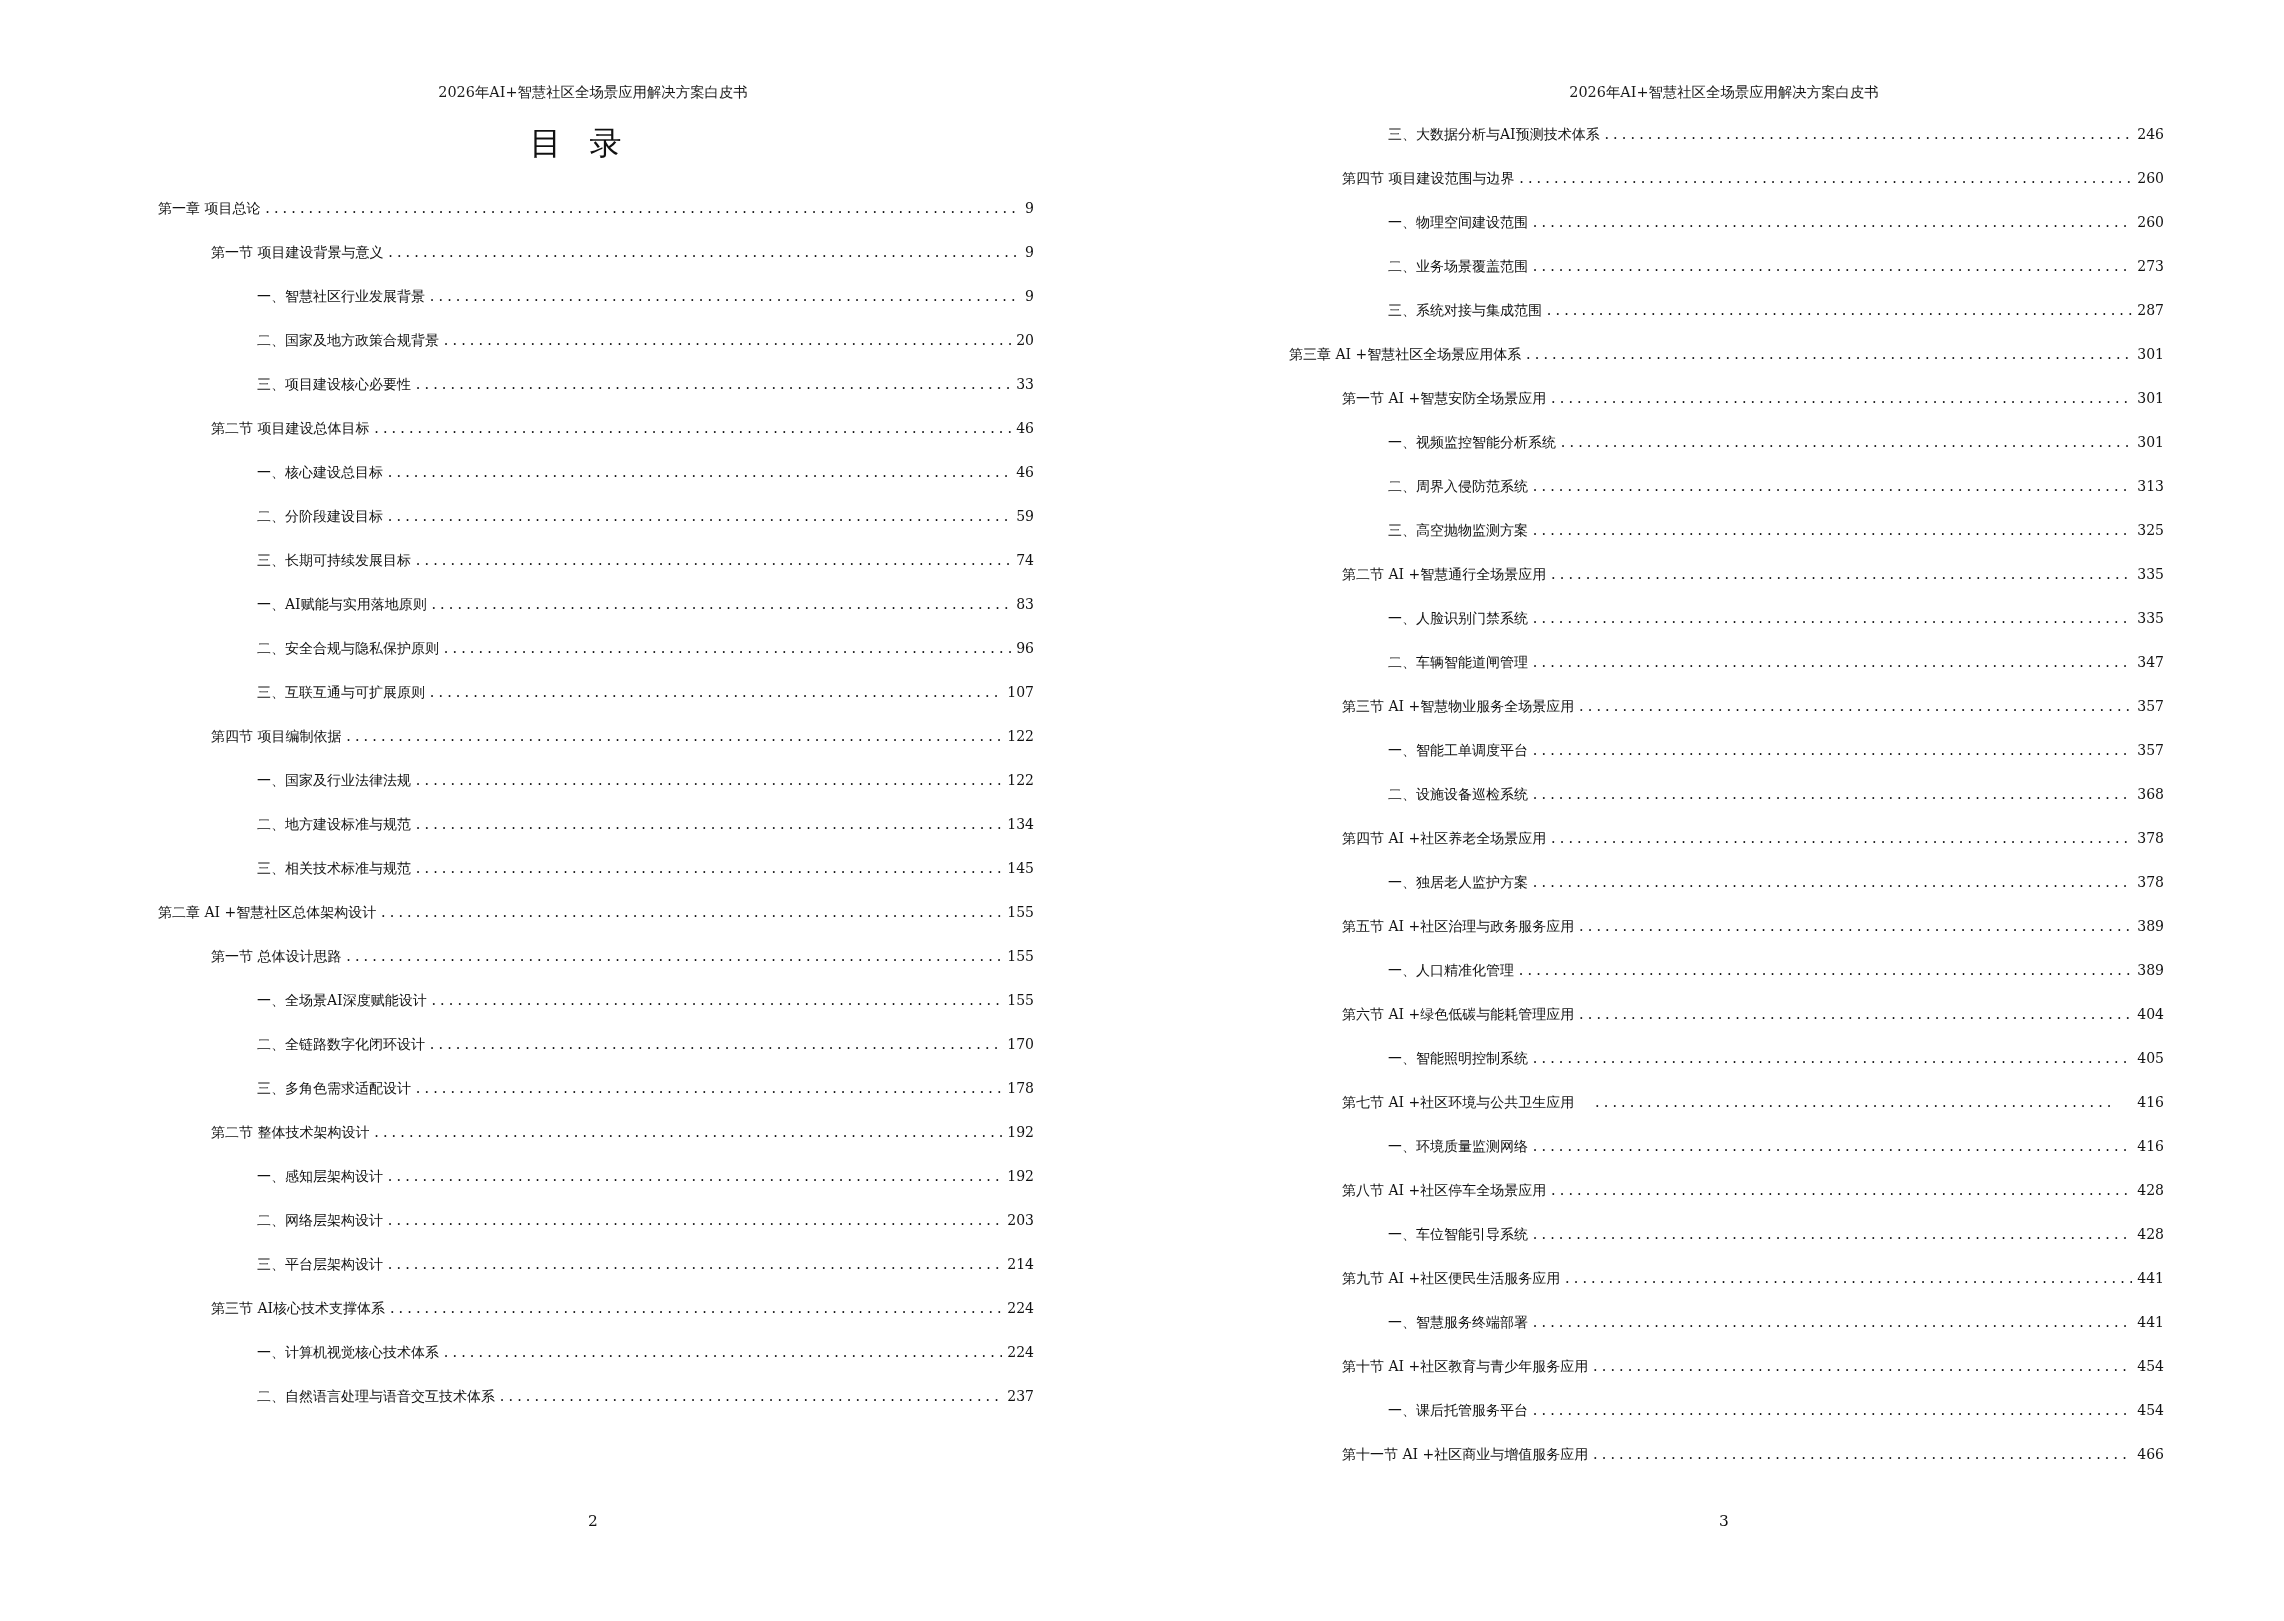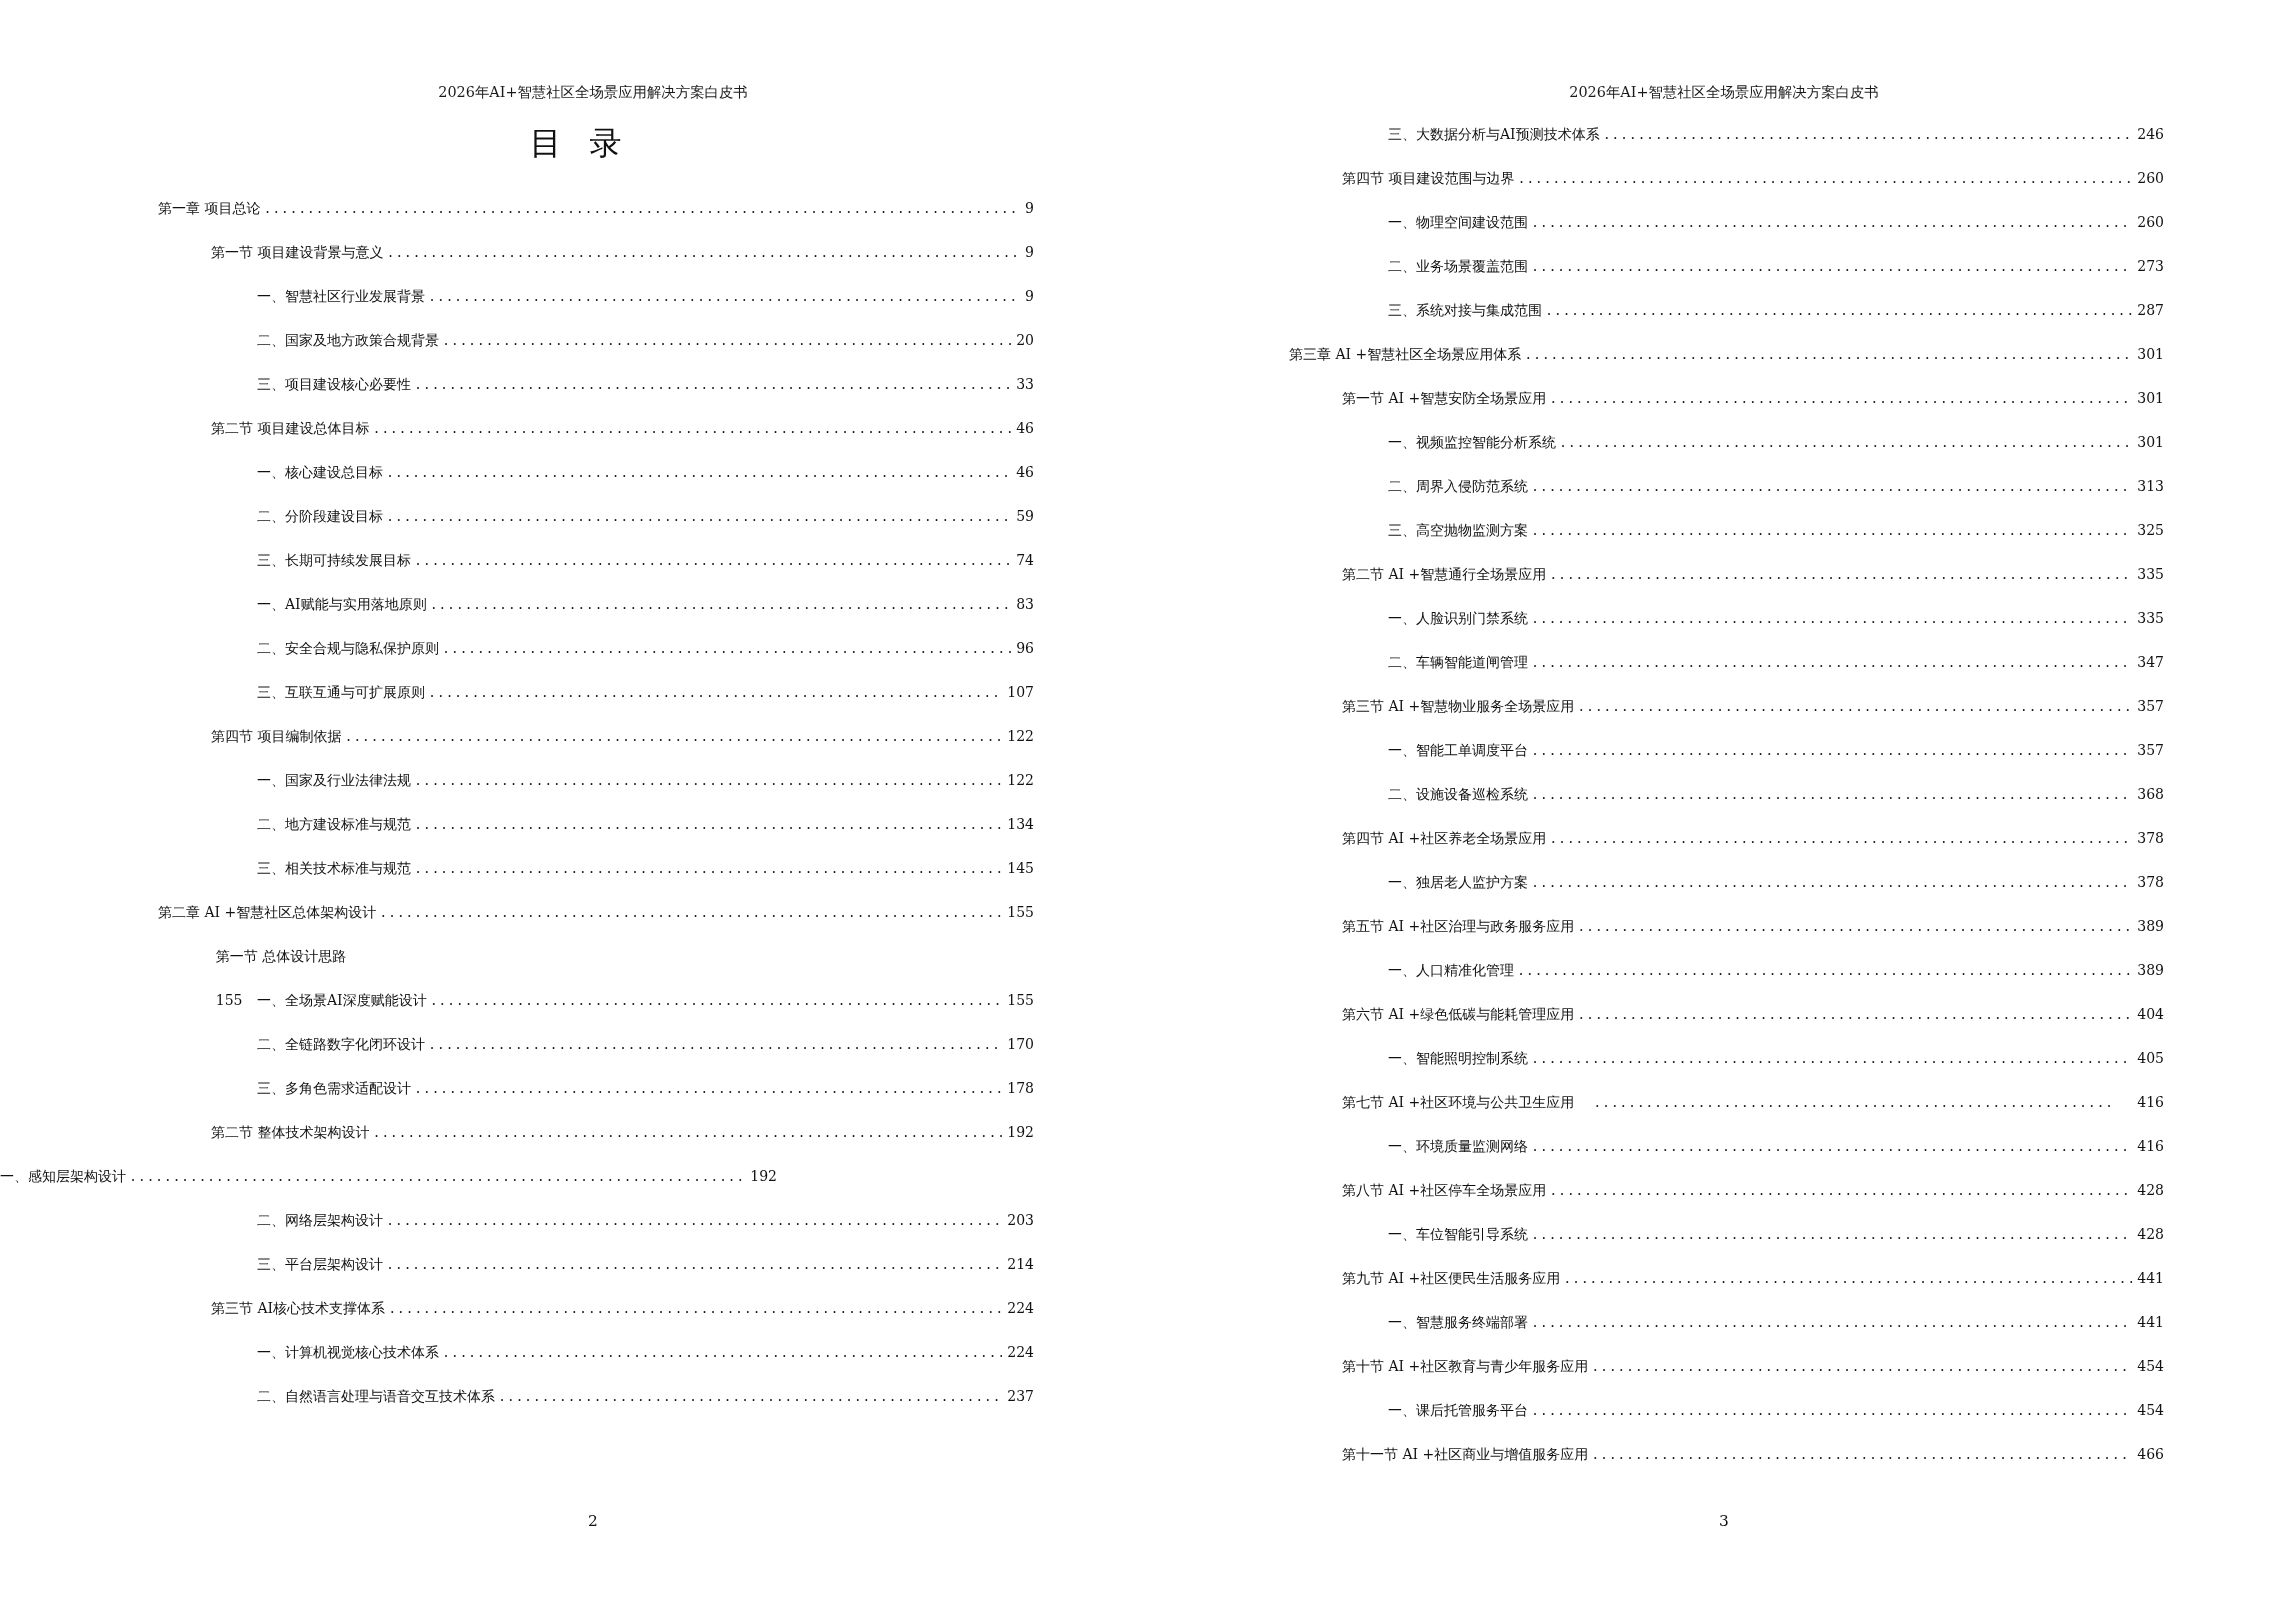--- a/index.html
+++ b/index.html
@@ -108,21 +108,21 @@
       <li class="toc-entry level-3" style="padding-left: 257px; width: 777px;">
         <span class="label">三、相关技术标准与规范</span>
         <span class="leader"></span>
         <span class="page">145</span>
       </li>
       <li class="toc-entry level-1" style="padding-left: 158px; width: 876px;">
         <span class="label">第二章 AI +智慧社区总体架构设计</span>
         <span class="leader"></span>
         <span class="page">155</span>
       </li>
-      <li class="toc-entry level-2" style="padding-left: 211px; width: 823px; flex-direction: column;">
+      <li class="toc-entry level-2" style="padding-left: 211px; width: 823px;">
         <span class="label">第一节 总体设计思路</span>
         <span class="leader"></span>
         <span class="page">155</span>
       </li>
       <li class="toc-entry level-3" style="padding-left: 257px; width: 777px;">
         <span class="label">一、全场景AI深度赋能设计</span>
         <span class="leader"></span>
         <span class="page">155</span>
       </li>
       <li class="toc-entry level-3" style="padding-left: 257px; width: 777px;">
@@ -133,21 +133,21 @@
       <li class="toc-entry level-3" style="padding-left: 257px; width: 777px;">
         <span class="label">三、多角色需求适配设计</span>
         <span class="leader"></span>
         <span class="page">178</span>
       </li>
       <li class="toc-entry level-2" style="padding-left: 211px; width: 823px;">
         <span class="label">第二节 整体技术架构设计</span>
         <span class="leader"></span>
         <span class="page">192</span>
       </li>
-      <li class="toc-entry level-3" style="width: 777px;">
+      <li class="toc-entry level-3" style="padding-left: 257px; width: 777px;">
         <span class="label">一、感知层架构设计</span>
         <span class="leader"></span>
         <span class="page">192</span>
       </li>
       <li class="toc-entry level-3" style="padding-left: 257px; width: 777px;">
         <span class="label">二、网络层架构设计</span>
         <span class="leader"></span>
         <span class="page">203</span>
       </li>
       <li class="toc-entry level-3" style="padding-left: 257px; width: 777px;">

